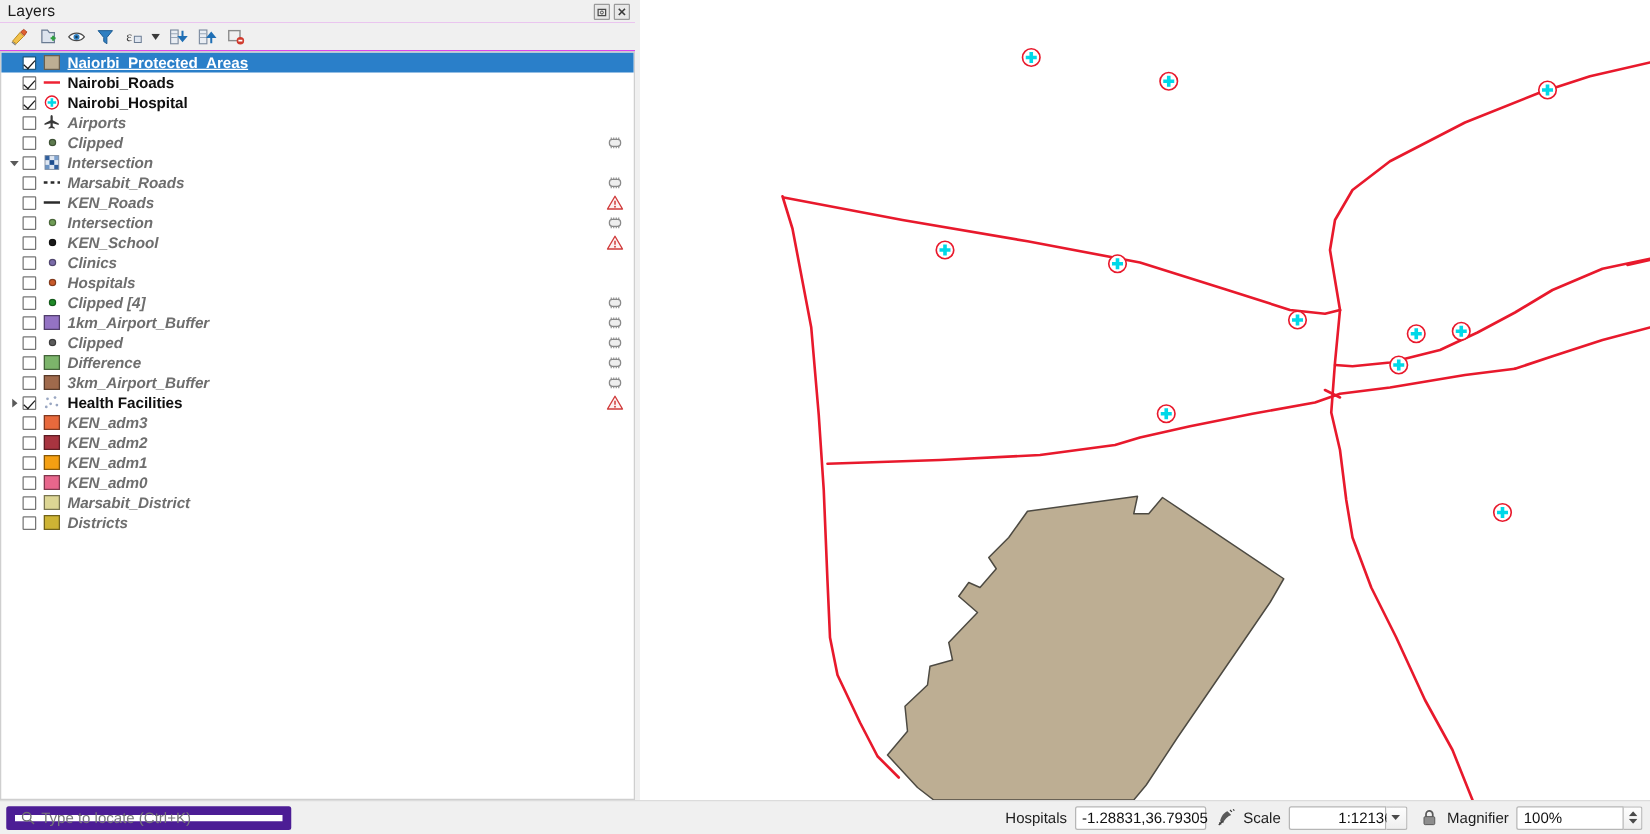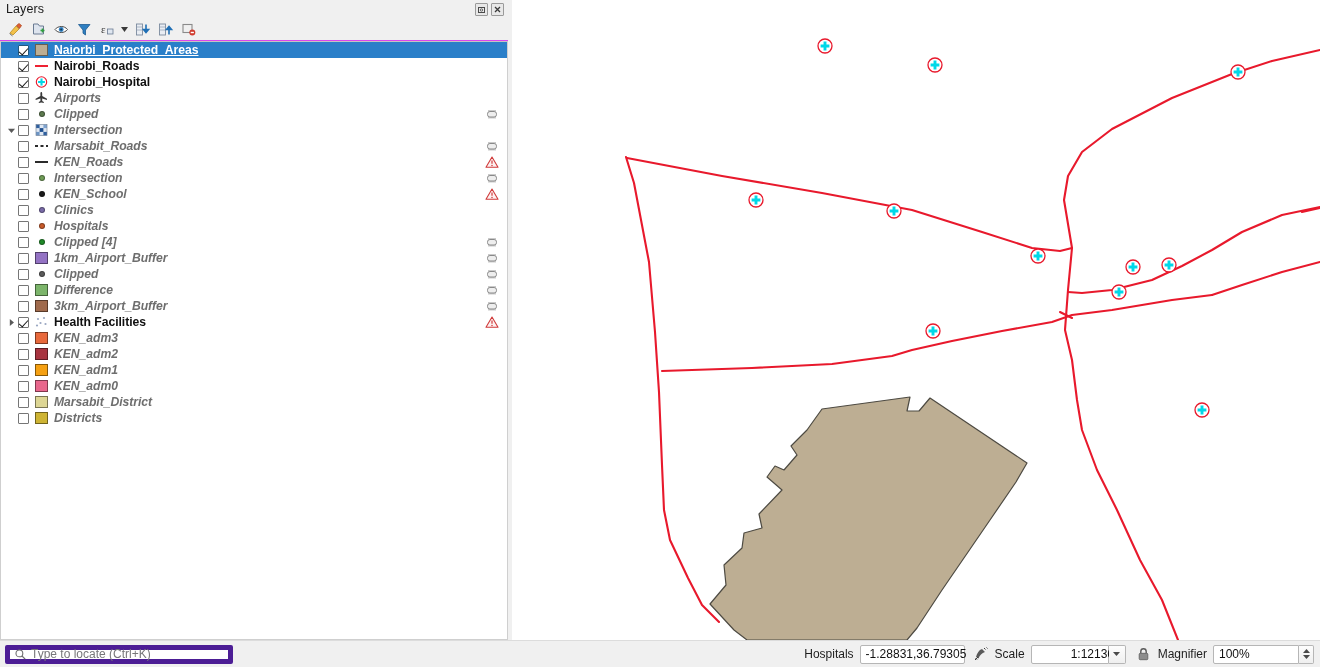--- a/index.html
+++ b/index.html
@@ -87,21 +87,21 @@
   #map-canvas svg { display: block; }
 
   
   #status-bar {
     position: absolute; left: 0; bottom: 0; width: 1320px; height: 27px;
     background: #f0f0f0; display: flex; align-items: center;
     border-top: 1px solid #dcdcdc;
   }
   #locator {
     margin-left: 5px; width: 228px; height: 19px;
-    border: 5px solid #4c1d95; background: #fff; border-radius: 2px;
+    border: 7px solid #4c1d95; background: #fff; border-radius: 2px;
     display: flex; align-items: center; padding: 0 5px;
   }
   #locator-text { font-size: 12px; color: #77777a; margin-left: 5px; }
   .sb-spacer { flex: 1; }
   .sb-label { font-size: 12px; color: #1d1d1d; margin: 0 6px 0 0; }
   .sb-field {
     height: 19px; border: 1px solid #b6b6b6; background: #fff;
     border-radius: 2px; display: flex; align-items: center;
     padding: 0 5px; font-size: 12px; color: #101010;
   }

